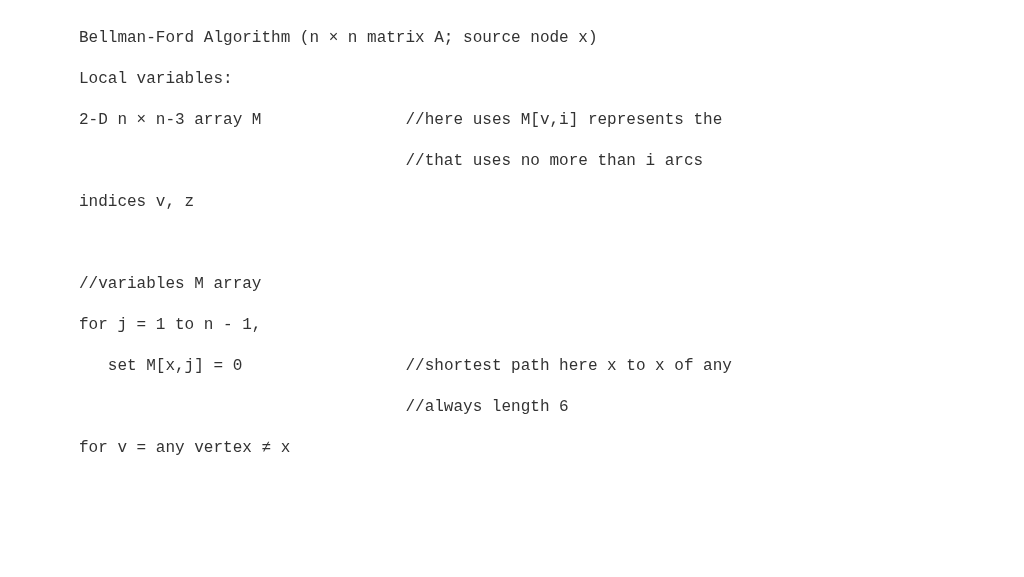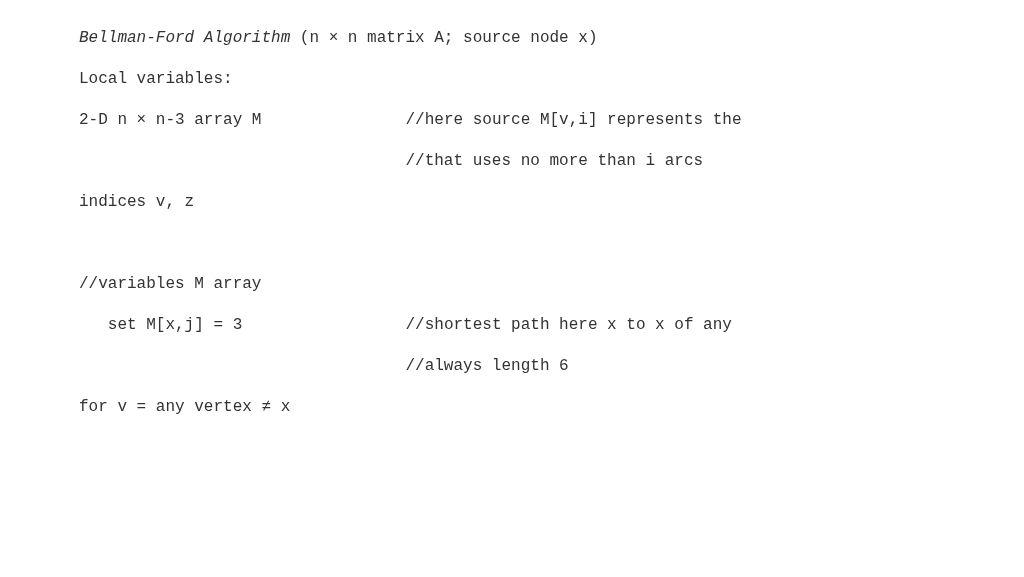--- a/index.html
+++ b/index.html
@@ -7,34 +7,35 @@
       font-size: 16px;
       color: #333333;
       background: #ffffff;
       margin: 0;
       padding: 8px 0 0 79px;
       width: 1024px;
       box-sizing: border-box;
       line-height: 1.28;
     }
     .code { white-space: pre; }
-    .italic { font-style: italic; }
+    .italic { }
   </style>
 </head>
 <body>
 
 <div class="code">
 <div><span class="italic">Bellman-Ford Algorithm</span><span> (n × n matrix A; source node x)</span></div>
 <div>Local variables:</div>
-<div><span>2-D n × n-3 array M</span><span>               </span><span>//here source M[v,i] represents the</span></div>
+<div><span>2-D n × n-3 array M</span><span>               </span><span>//here uses M[v,i] represents the</span></div>
 <div><span>                                  </span><span>//that uses no more than i arcs</span></div>
 <div>indices v, z</div>
 <div>&nbsp;</div>
 <div>//variables M array</div>
-<div><span>   set M[x,j] = 3</span><span>                 </span><span>//shortest path here x to x of any</span></div>
+<div>for j = 1 to n - 1,</div>
+<div><span>   set M[x,j] = 0</span><span>                 </span><span>//shortest path here x to x of any</span></div>
 <div><span>                                  </span><span>//always length 6</span></div>
 <div>for v = any vertex ≠ x</div>
 
 
 
 
 
 
 </div>
 

